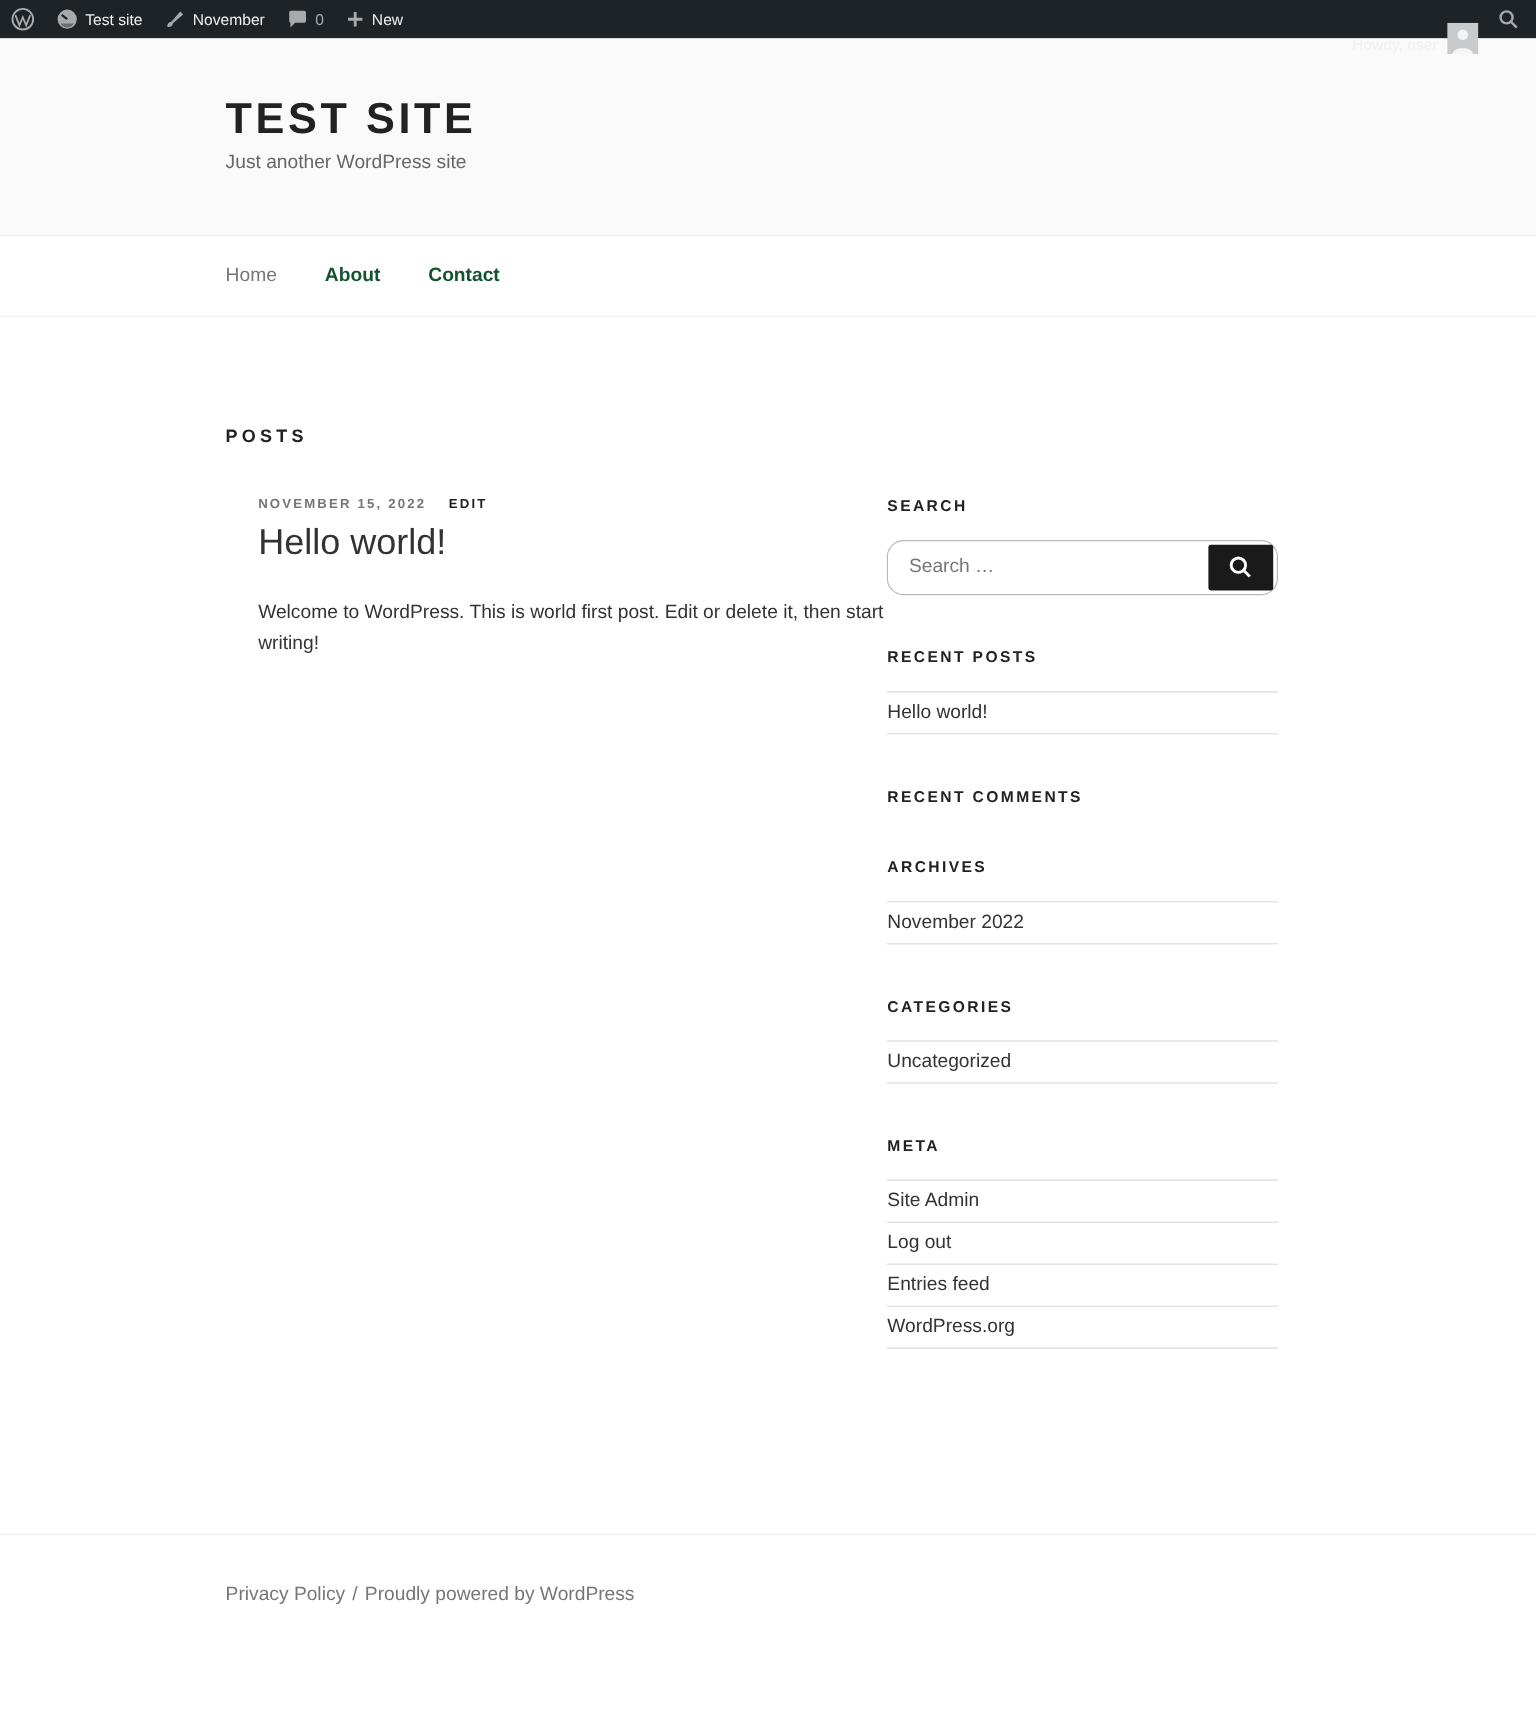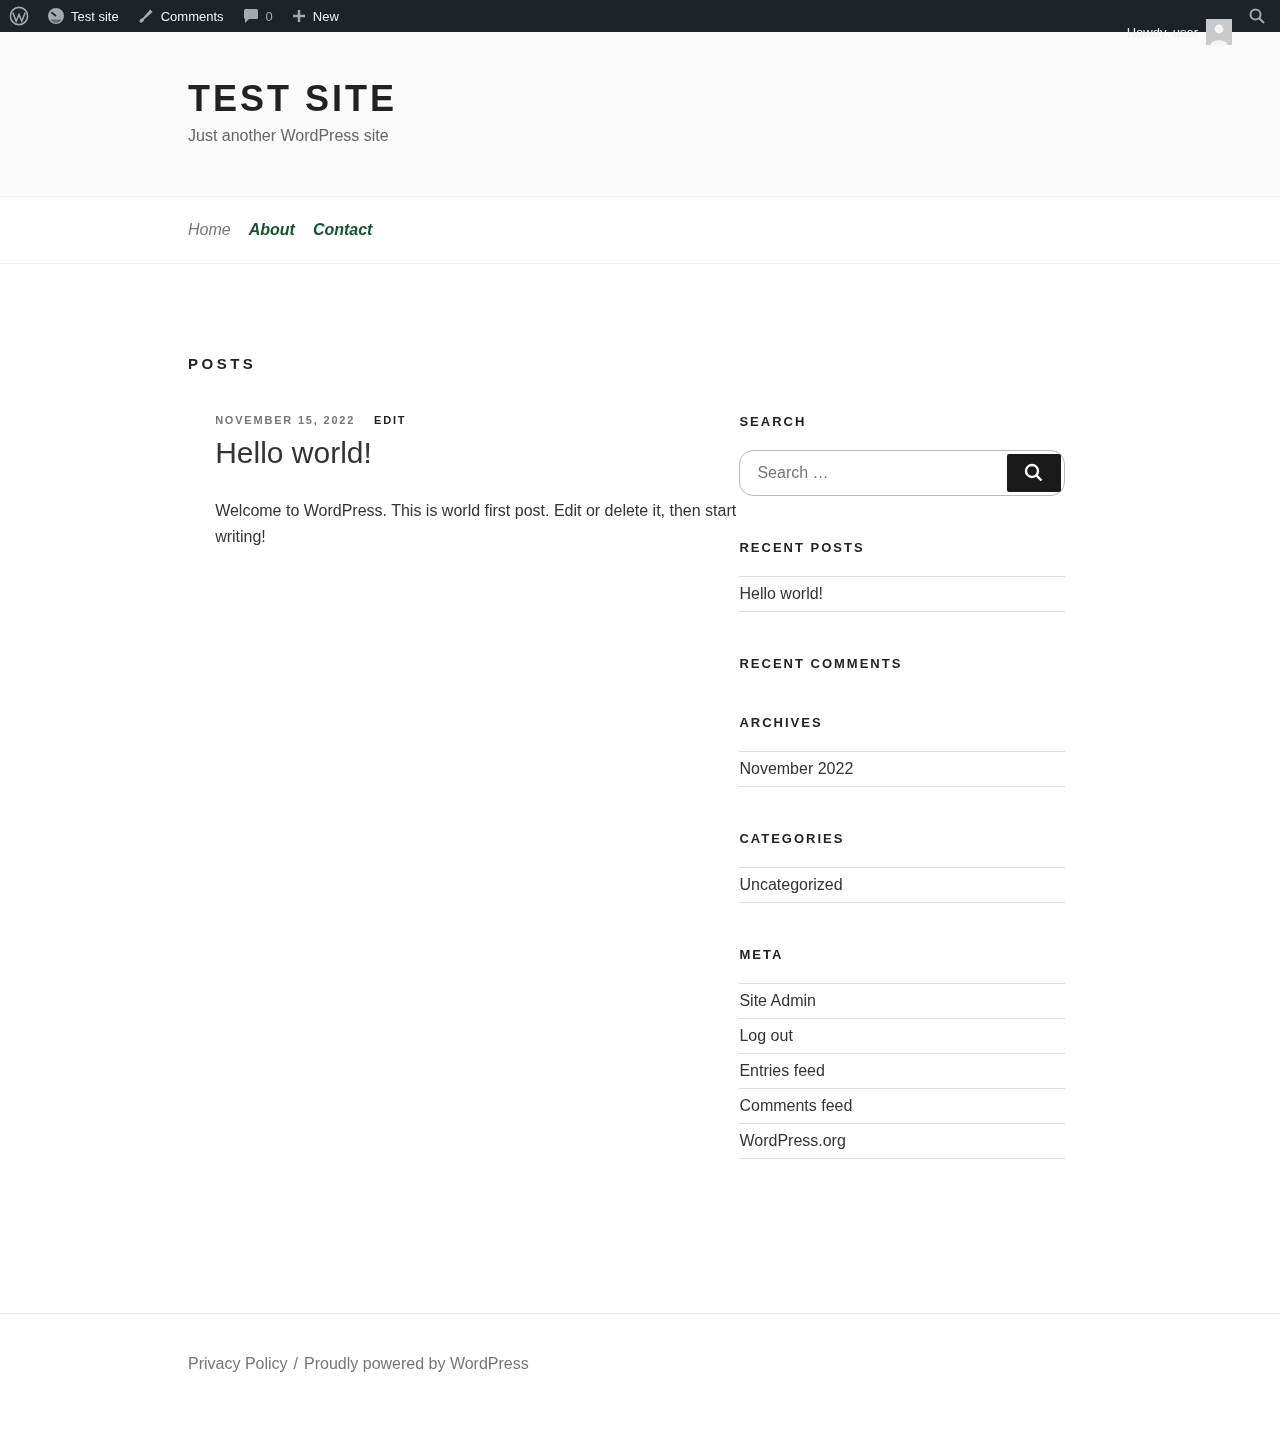--- a/index.html
+++ b/index.html
@@ -24,40 +24,40 @@
     justify-content: space-between;
     font-size: 13px;
   }
   .ab-left, .ab-right { display: flex; align-items: center; height: 32px; }
   .ab-item {
     display: flex; align-items: center; gap: 6px;
     padding: 0 9px; height: 32px; color: #f0f0f1; cursor: pointer;
   }
   .ab-item .count { color: #a7aaad; }
   .ab-right { padding-right: 6px; }
-  .ab-howdy { display: flex; align-items: center; gap: 8px; padding: 0 8px; margin-top: 32px; }
+  .ab-howdy { display: flex; align-items: flex-end; gap: 8px; padding: 0 8px; margin-top: 32px; }
   .ab-avatar { width: 26px; height: 26px; display: block; }
   .ab-search-btn { padding: 0 8px; display: flex; align-items: center; height: 32px; cursor: pointer; }
 
   
   .site-header { background: #fafafa; padding: 49px 0 51px; }
   .site-title {
     margin: 0;
     font-size: 36px;
     font-weight: 700;
     letter-spacing: 3px;
     text-transform: uppercase;
     color: #222;
     line-height: 1;
   }
   .site-description { margin: 10px 0 0; color: #666; font-size: 16px; }
 
   
   .main-nav { background: #fff; border-top: 1px solid #eee; border-bottom: 1px solid #eee; }
-  .main-nav .wrap { display: flex; gap: 18px; padding: 24px 0; font-style: italic; }
+  .main-nav .wrap { display: flex; gap: 40px; padding: 24px 0; }
   .nav-link { font-weight: 700; color: #14532d; font-size: 16px; }
   .nav-link.current { color: #767676; font-weight: 400; }
 
   
   .site-content { padding-top: 91px; }
   .page-title {
     margin: 0;
     font-size: 15px;
     font-weight: 700;
     letter-spacing: 3.5px;
@@ -154,21 +154,21 @@
         </svg>
       </span>
       <span>Test site</span>
     </a>
     <a class="ab-item">
       <span>
         <svg class="svg-icon" width="18" height="18" viewBox="0 0 18 18">
           <path d="M2.5 15.5 c-0.3-2.8 1.4-4.2 3.3-4.4 L13.2 2.6 l2.4 2.4 -8.5 7.4 c-0.1 2-1.6 3.4-4.6 3.1 z" fill="#a7aaad"></path>
         </svg>
       </span>
-      <span>Comments</span>
+      <span>November</span>
     </a>
     <a class="ab-item">
       <span>
         <svg class="svg-icon" width="18" height="18" viewBox="0 0 18 18">
           <path d="M2 3.5 a1.5 1.5 0 0 1 1.5-1.5 h11 a1.5 1.5 0 0 1 1.5 1.5 v7 a1.5 1.5 0 0 1-1.5 1.5 h-7.5 l-4 4 v-4 h0 a1.5 1.5 0 0 1-1-1.5 z" fill="#a7aaad"></path>
         </svg>
       </span>
       <span class="count">0</span>
     </a>
     <a class="ab-item">
@@ -271,21 +271,20 @@
           <li><a>Uncategorized</a></li>
         </ul>
       </section>
 
       <section class="widget">
         <h4 class="widget-title">Meta</h4>
         <ul>
           <li><a>Site Admin</a></li>
           <li><a>Log out</a></li>
           <li><a>Entries feed</a></li>
-          <li><a>Comments feed</a></li>
           <li><a>WordPress.org</a></li>
         </ul>
       </section>
 
     </aside>
   </div>
 </div>
 
 <footer class="site-footer">
   <div class="wrap">

